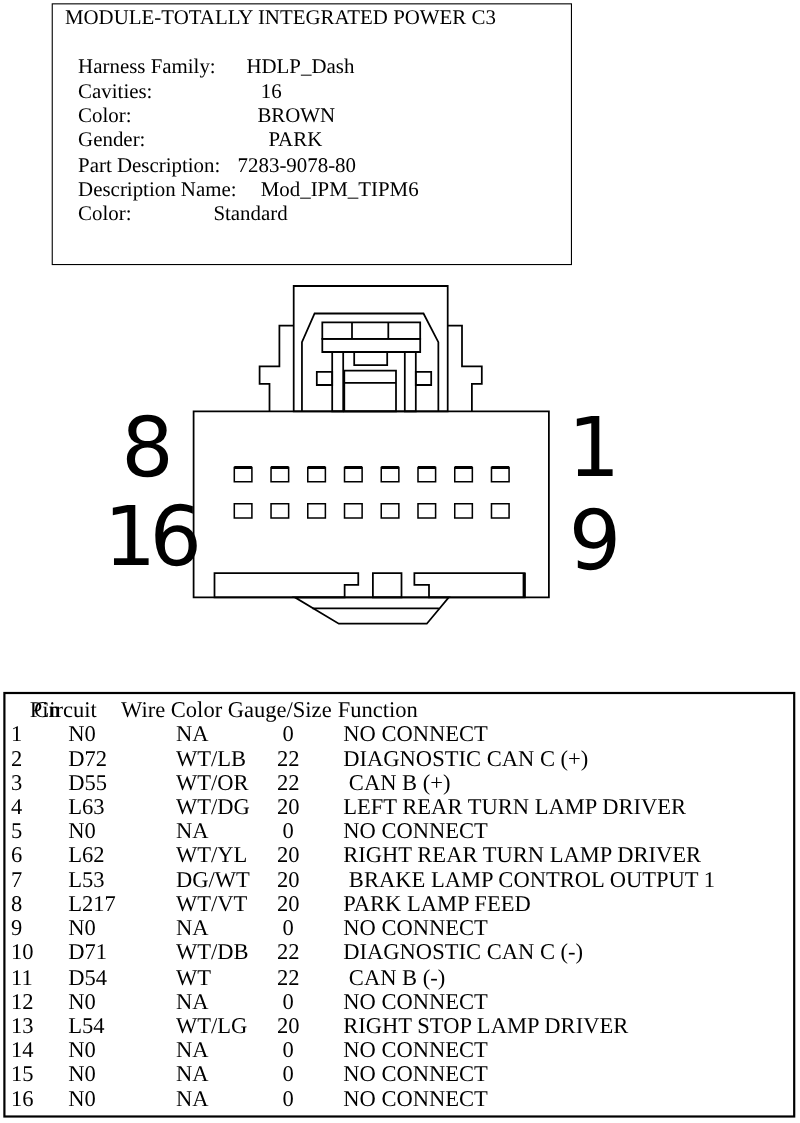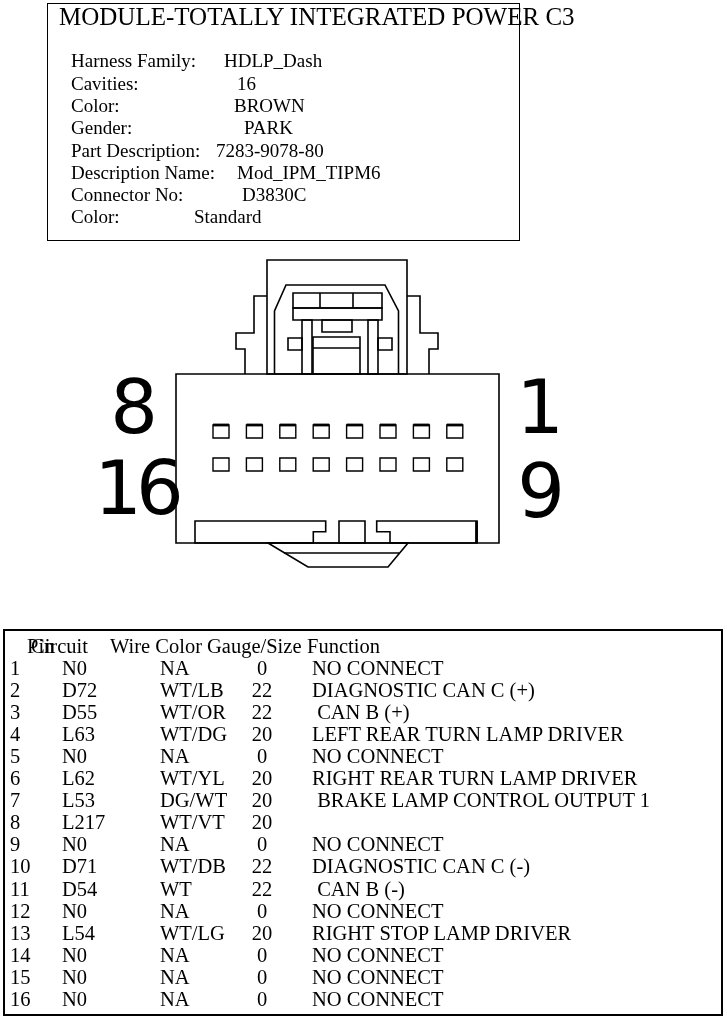--- a/index.html
+++ b/index.html
@@ -2,21 +2,21 @@
 <html><head>
 <meta charset="utf-8">
 <style>
   html,body{margin:0;padding:0;background:#fff;}
   .page{position:relative;width:727px;height:1021px;background:#fff;overflow:hidden;
         font-family:"Liberation Serif","DejaVu Serif",serif;color:#000;}
 
   
   .header-box{position:absolute;left:47px;top:3px;width:473px;height:238px;
               border:1px solid #000;box-sizing:border-box;padding:2px 0 0 11px;}
-  .title{font-size:25px;line-height:22.4px;white-space:pre;}
+  .title{font-size:19px;line-height:22.4px;white-space:pre;}
   .fields{margin-top:22px;}
   .fld{position:relative;font-size:19px;line-height:22.3px;height:22.3px;white-space:pre;margin-left:12px;}
   .fld .val{position:absolute;top:0;left:var(--v);}
 
   
   .connector-svg{position:absolute;left:90px;top:255px;}
   .connector-svg *{vector-effect:non-scaling-stroke;}
   .ln{fill:none;stroke:#000;stroke-width:1.6;}
   .hole{fill:none;stroke:#000;stroke-width:1.4;}
   .boldln{stroke:#000;stroke-width:2.8;}
@@ -47,21 +47,20 @@
 
   <div class="header-box">
     <div class="title">MODULE-TOTALLY INTEGRATED POWER C3</div>
     <div class="fields">
       <div class="fld" style="--v:153px"><span>Harness Family:</span><span class="val">HDLP_Dash</span></div>
       <div class="fld" style="--v:166px"><span>Cavities:</span><span class="val">16</span></div>
       <div class="fld" style="--v:163px"><span>Color:</span><span class="val">BROWN</span></div>
       <div class="fld" style="--v:173px"><span>Gender:</span><span class="val">PARK</span></div>
       <div class="fld" style="--v:145px"><span>Part Description:</span><span class="val">7283-9078-80</span></div>
       <div class="fld" style="--v:166px"><span>Description Name:</span><span class="val">Mod_IPM_TIPM6</span></div>
-      <div class="fld" style="--v:171px"><span>Connector No:</span><span class="val">D3830C</span></div>
       <div class="fld" style="--v:123px"><span>Color:</span><span class="val">Standard</span></div>
     </div>
   </div>
 
   <svg class="connector-svg" width="480" height="320" viewBox="0 0 480 320">
 
     <g>
       <rect class="ln" x="177" y="5" width="140" height="114"></rect>
       <polyline class="ln" points="177,41 164,41 164,78 146,78 146,94 155,94 155,119"></polyline>
       <polyline class="ln" points="317,41 330,41 330,78 348,78 348,94 339,94 339,119"></polyline>
@@ -135,21 +134,21 @@
       <span class="h-func">Function</span>
     </div>
     <div id="pin-table-rows">
         <div class="trow"><span class="c-pin">1</span><span class="c-circuit">N0</span><span class="c-wire">NA</span><span class="c-gauge">0</span><span class="c-func">NO CONNECT</span></div>
         <div class="trow"><span class="c-pin">2</span><span class="c-circuit">D72</span><span class="c-wire">WT/LB</span><span class="c-gauge">22</span><span class="c-func">DIAGNOSTIC CAN C (+)</span></div>
         <div class="trow"><span class="c-pin">3</span><span class="c-circuit">D55</span><span class="c-wire">WT/OR</span><span class="c-gauge">22</span><span class="c-func"> CAN B (+)</span></div>
         <div class="trow"><span class="c-pin">4</span><span class="c-circuit">L63</span><span class="c-wire">WT/DG</span><span class="c-gauge">20</span><span class="c-func">LEFT REAR TURN LAMP DRIVER</span></div>
         <div class="trow"><span class="c-pin">5</span><span class="c-circuit">N0</span><span class="c-wire">NA</span><span class="c-gauge">0</span><span class="c-func">NO CONNECT</span></div>
         <div class="trow"><span class="c-pin">6</span><span class="c-circuit">L62</span><span class="c-wire">WT/YL</span><span class="c-gauge">20</span><span class="c-func">RIGHT REAR TURN LAMP DRIVER</span></div>
         <div class="trow"><span class="c-pin">7</span><span class="c-circuit">L53</span><span class="c-wire">DG/WT</span><span class="c-gauge">20</span><span class="c-func"> BRAKE LAMP CONTROL OUTPUT 1</span></div>
-        <div class="trow"><span class="c-pin">8</span><span class="c-circuit">L217</span><span class="c-wire">WT/VT</span><span class="c-gauge">20</span></div>
+        <div class="trow"><span class="c-pin">8</span><span class="c-circuit">L217</span><span class="c-wire">WT/VT</span><span class="c-gauge">20</span><span class="c-func">PARK LAMP FEED</span></div>
         <div class="trow"><span class="c-pin">9</span><span class="c-circuit">N0</span><span class="c-wire">NA</span><span class="c-gauge">0</span><span class="c-func">NO CONNECT</span></div>
         <div class="trow"><span class="c-pin">10</span><span class="c-circuit">D71</span><span class="c-wire">WT/DB</span><span class="c-gauge">22</span><span class="c-func">DIAGNOSTIC CAN C (-)</span></div>
         <div class="trow"><span class="c-pin">11</span><span class="c-circuit">D54</span><span class="c-wire">WT</span><span class="c-gauge">22</span><span class="c-func"> CAN B (-)</span></div>
         <div class="trow"><span class="c-pin">12</span><span class="c-circuit">N0</span><span class="c-wire">NA</span><span class="c-gauge">0</span><span class="c-func">NO CONNECT</span></div>
         <div class="trow"><span class="c-pin">13</span><span class="c-circuit">L54</span><span class="c-wire">WT/LG</span><span class="c-gauge">20</span><span class="c-func">RIGHT STOP LAMP DRIVER</span></div>
         <div class="trow"><span class="c-pin">14</span><span class="c-circuit">N0</span><span class="c-wire">NA</span><span class="c-gauge">0</span><span class="c-func">NO CONNECT</span></div>
         <div class="trow"><span class="c-pin">15</span><span class="c-circuit">N0</span><span class="c-wire">NA</span><span class="c-gauge">0</span><span class="c-func">NO CONNECT</span></div>
         <div class="trow"><span class="c-pin">16</span><span class="c-circuit">N0</span><span class="c-wire">NA</span><span class="c-gauge">0</span><span class="c-func">NO CONNECT</span></div>
       </div>
   </div>

